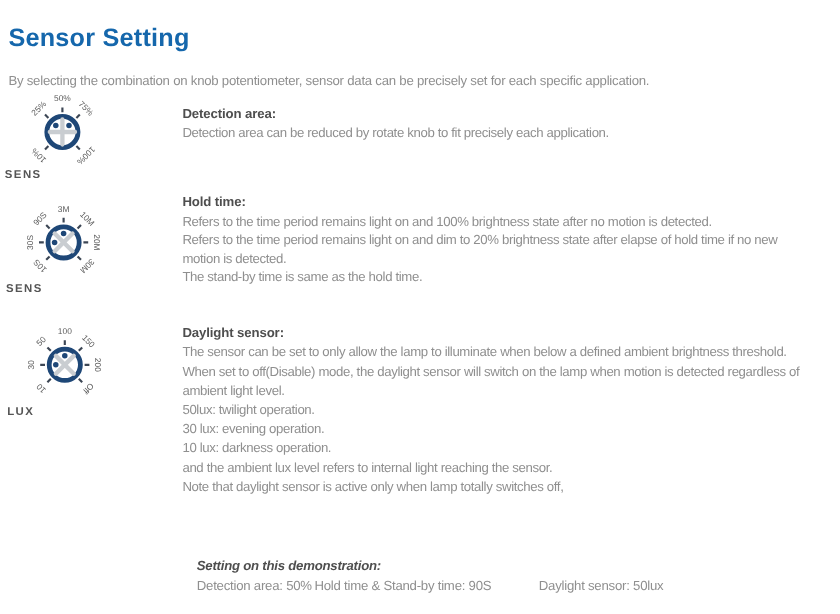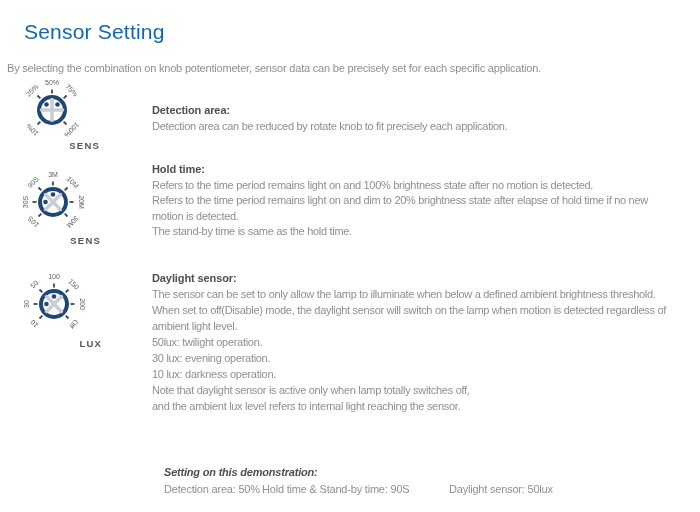--- a/index.html
+++ b/index.html
@@ -1,30 +1,30 @@
 <!DOCTYPE html>
 <html style="--title_blue: #1567ac; --heading_gray: #4e4e4e; --body_gray: #8f8f8f; --caption_gray: #555555; --label_gray: #5b5b5b; --knob_navy: #1e4777; --tick_gray: #3c4654; --cross_gray: #c9cdd1;"><head>
 <meta charset="utf-8">
 <style>
   html,body{margin:0;padding:0;background:#fff;}
   .page{position:relative;width:700px;height:512px;background:#ffffff;
         font-family:"Liberation Sans",sans-serif;overflow:hidden;}
-  .title{position:absolute;left:24px;top:6px;font-size:21px;font-weight:400;
+  .title{position:absolute;left:7px;top:6px;font-size:21px;font-weight:700;
          letter-spacing:.2px;color:var(--title_blue);}
   .intro{position:absolute;left:7px;top:51px;font-size:11px;letter-spacing:-.2px;
          color:var(--body_gray);white-space:nowrap;}
   .knob-figure{position:absolute;width:96px;height:96px;}
   .knob-figure svg{display:block;}
   .knob-figure text{font-family:"Liberation Sans",sans-serif;font-size:7px;
          fill:var(--label_gray);}
   .ring{fill:#ffffff;stroke:var(--knob_navy);stroke-width:4;}
   .ticks line{stroke:var(--tick_gray);stroke-width:1.8;}
   .cross line{stroke:var(--cross_gray);stroke-width:3.6;stroke-linecap:round;}
   .dots circle{fill:var(--knob_navy);}
-  .knob-caption{position:absolute;text-align:right;font-size:9.5px;font-weight:700;
+  .knob-caption{position:absolute;text-align:left;font-size:9.5px;font-weight:700;
          letter-spacing:1.2px;color:var(--caption_gray);}
   .textblock{position:absolute;font-size:11px;letter-spacing:-.3px;line-height:15.5px;
          color:var(--body_gray);white-space:nowrap;}
   .textblock .h{font-weight:700;color:var(--heading_gray);letter-spacing:-.1px;}
   .tb-daylight{line-height:16px;}
   .demo{position:absolute;left:152px;top:466px;font-size:11px;letter-spacing:-.2px;}
   .demo .h{font-weight:700;font-style:italic;color:var(--heading_gray);margin-left:12px;}
   .demo-items{position:relative;margin-top:5px;height:14px;width:548px;
          color:var(--body_gray);margin-left:12px;}
   .demo-item{position:absolute;top:0;white-space:nowrap;}
@@ -126,41 +126,41 @@
           <text transform="rotate(-45) translate(0,-25.5)" text-anchor="middle">50</text>
           <text transform="rotate(0) translate(0,-25.5)" text-anchor="middle">100</text>
           <text transform="rotate(45) translate(0,-25.5)" text-anchor="middle">150</text>
           <text transform="rotate(90) translate(0,-25.5)" text-anchor="middle">200</text>
           <text transform="rotate(135) translate(0,-25.5)" text-anchor="middle">Off</text>
         </g>
   </svg>
     </div>
   <div class="knob-caption" style="left:6px;top:338px;width:96px;">LUX</div>
 
-  <div class="textblock" style="left:152px;top:103px;">
+  <div class="textblock" style="left:152px;top:88px;">
       <div class="h">Detection area:</div>
       <div class="l">Detection area can be reduced by rotate knob to fit precisely each application.</div>
     </div>
   <div class="textblock" style="left:152px;top:162px;">
       <div class="h">Hold time:</div>
       <div class="l">Refers to the time period remains light on and 100% brightness state after no motion is detected.</div>
       <div class="l">Refers to the time period remains light on and dim to 20% brightness state after elapse of hold time if no new</div>
       <div class="l">motion is detected.</div>
       <div class="l">The stand-by time is same as the hold time.</div>
     </div>
   <div class="textblock tb-daylight" style="left:152px;top:270px;">
       <div class="h">Daylight sensor:</div>
       <div class="l">The sensor can be set to only allow the lamp to illuminate when below a defined ambient brightness threshold.</div>
       <div class="l">When set to off(Disable) mode, the daylight sensor will switch on the lamp when motion is detected regardless of</div>
       <div class="l">ambient light level.</div>
       <div class="l">50lux: twilight operation.</div>
       <div class="l">30 lux: evening operation.</div>
       <div class="l">10 lux: darkness operation.</div>
+      <div class="l">and the ambient lux level refers to internal light reaching the sensor.</div>
       <div class="l">Note that daylight sensor is active only when lamp totally switches off,</div>
-      <div class="l">and the ambient lux level refers to internal light reaching the sensor.</div>
     </div>
 
   <div class="demo">
     <div class="h">Setting on this demonstration:</div>
     <div class="demo-items">
         <span class="demo-item di0">Detection area: 50%</span>
         <span class="demo-item di1">Hold time &amp; Stand-by time: 90S</span>
         <span class="demo-item di2">Daylight sensor: 50lux</span>
       </div>
   </div>

